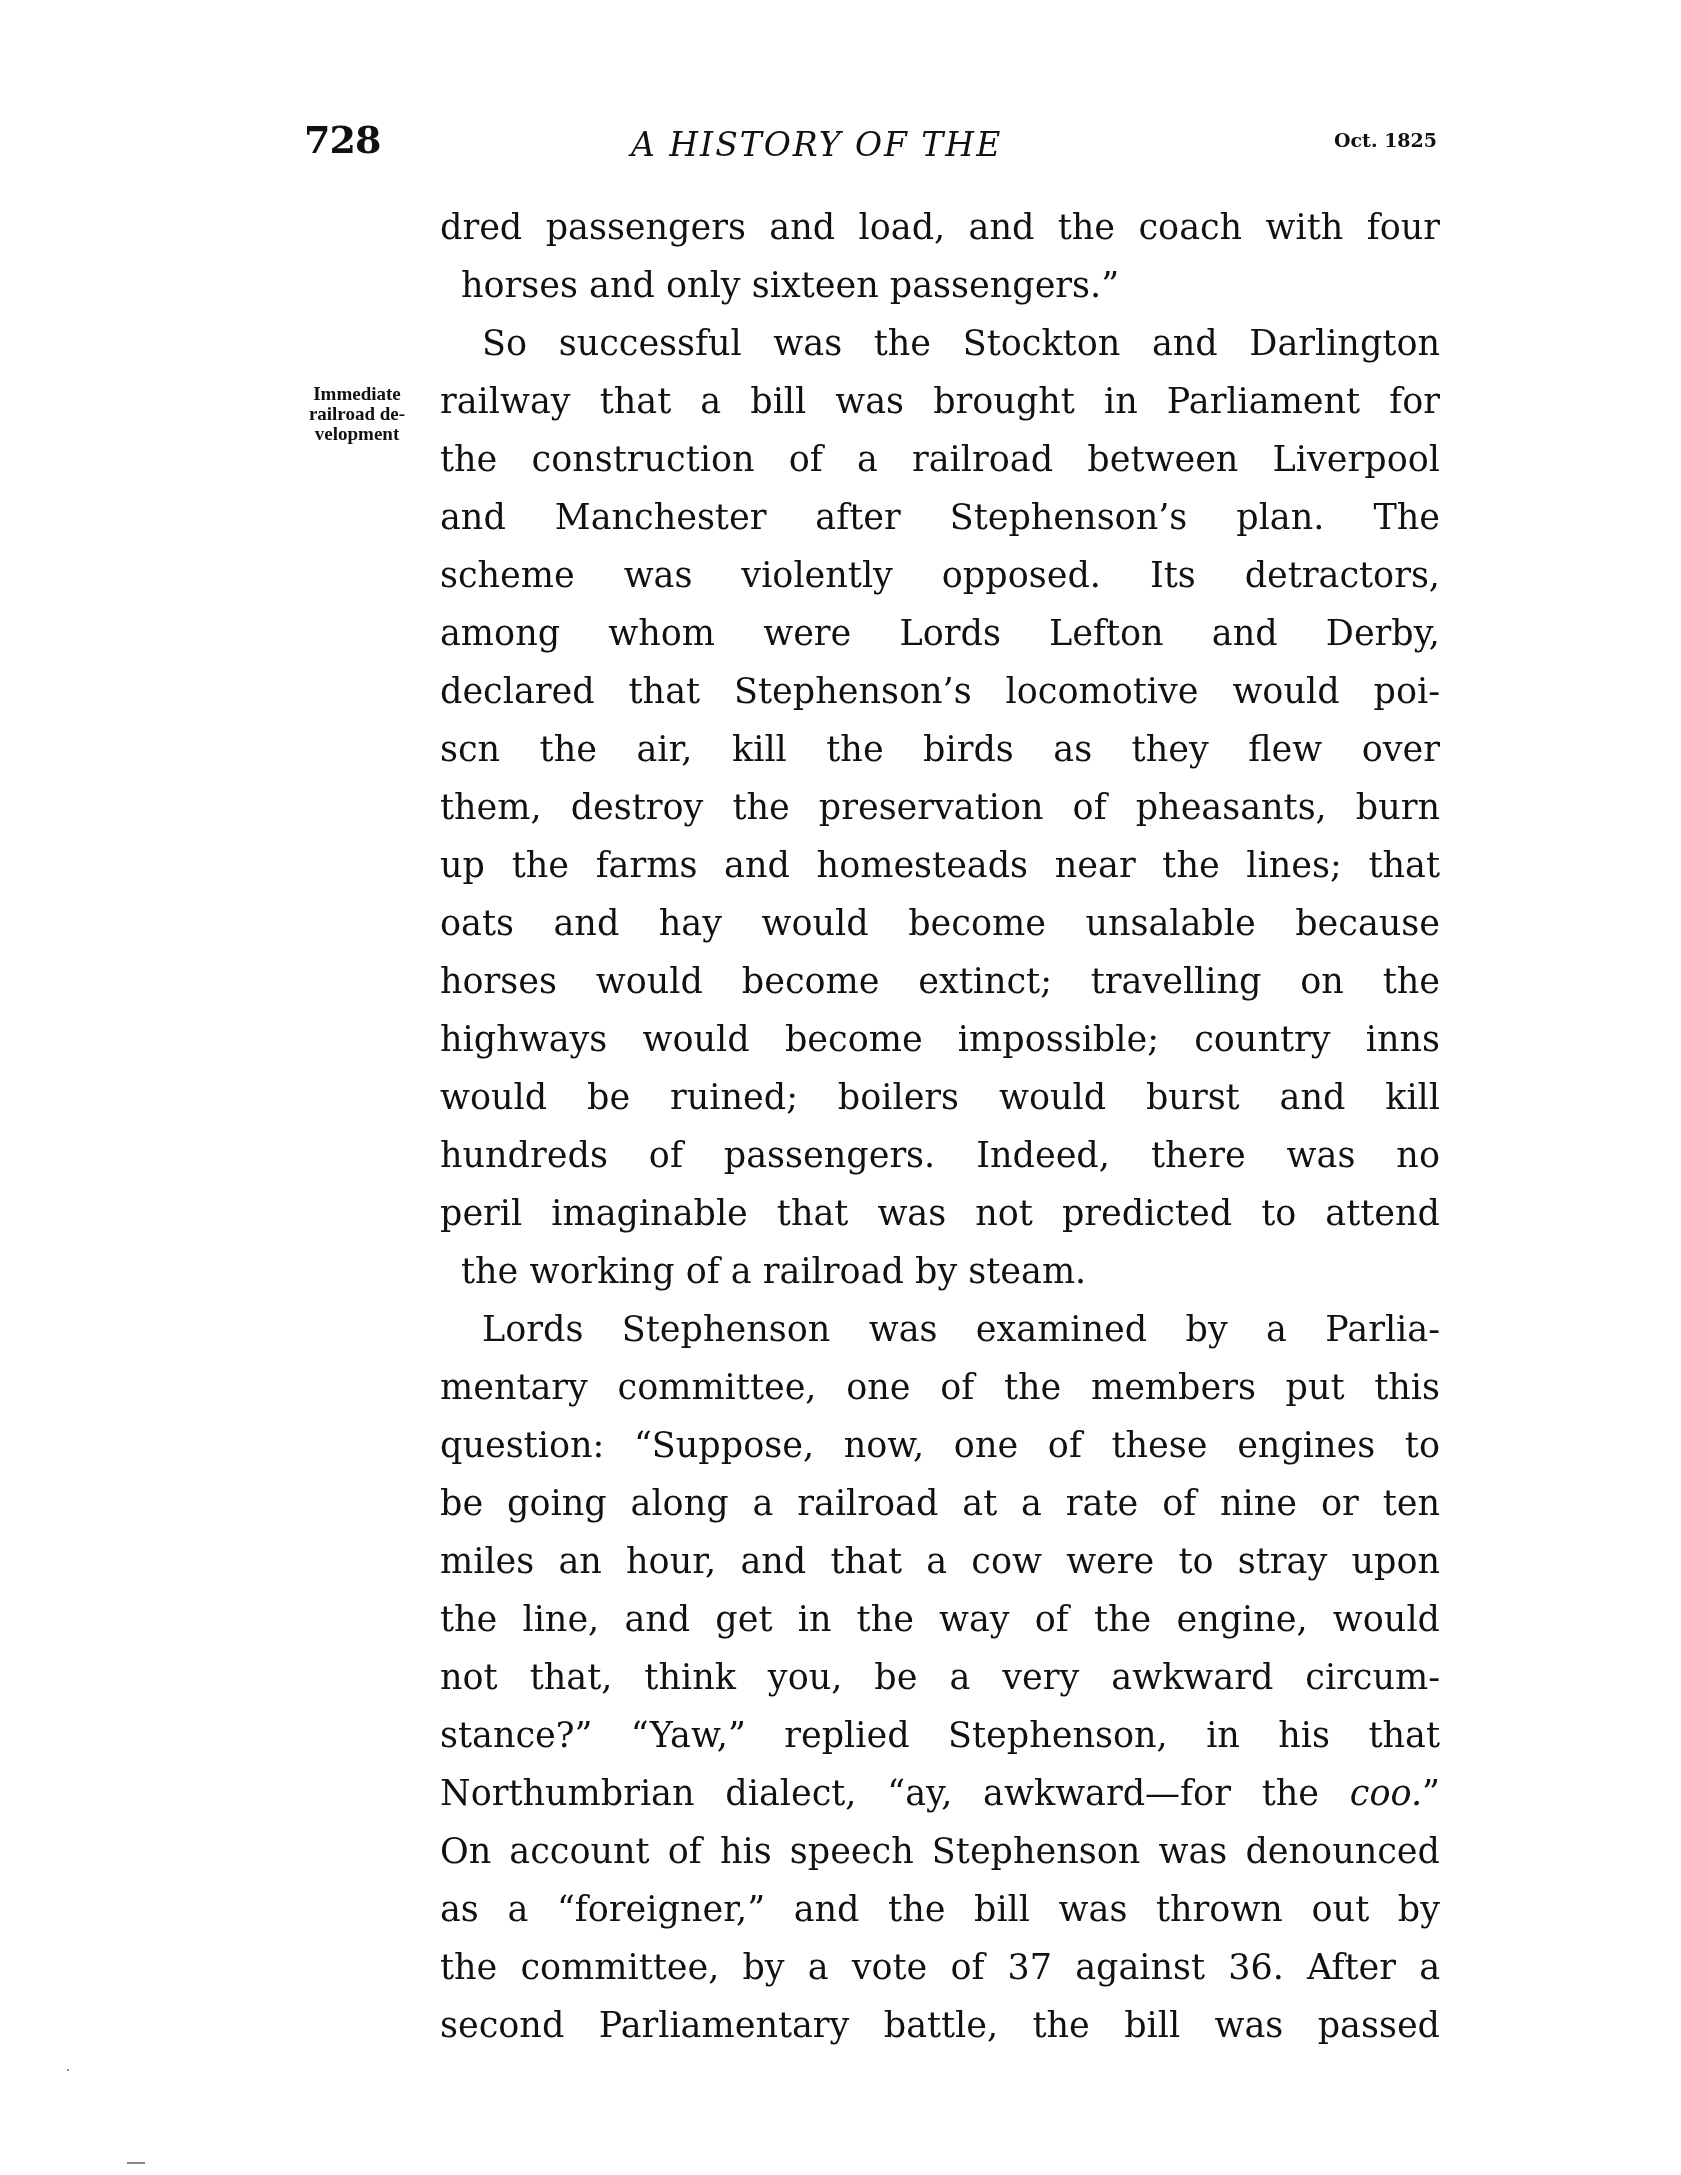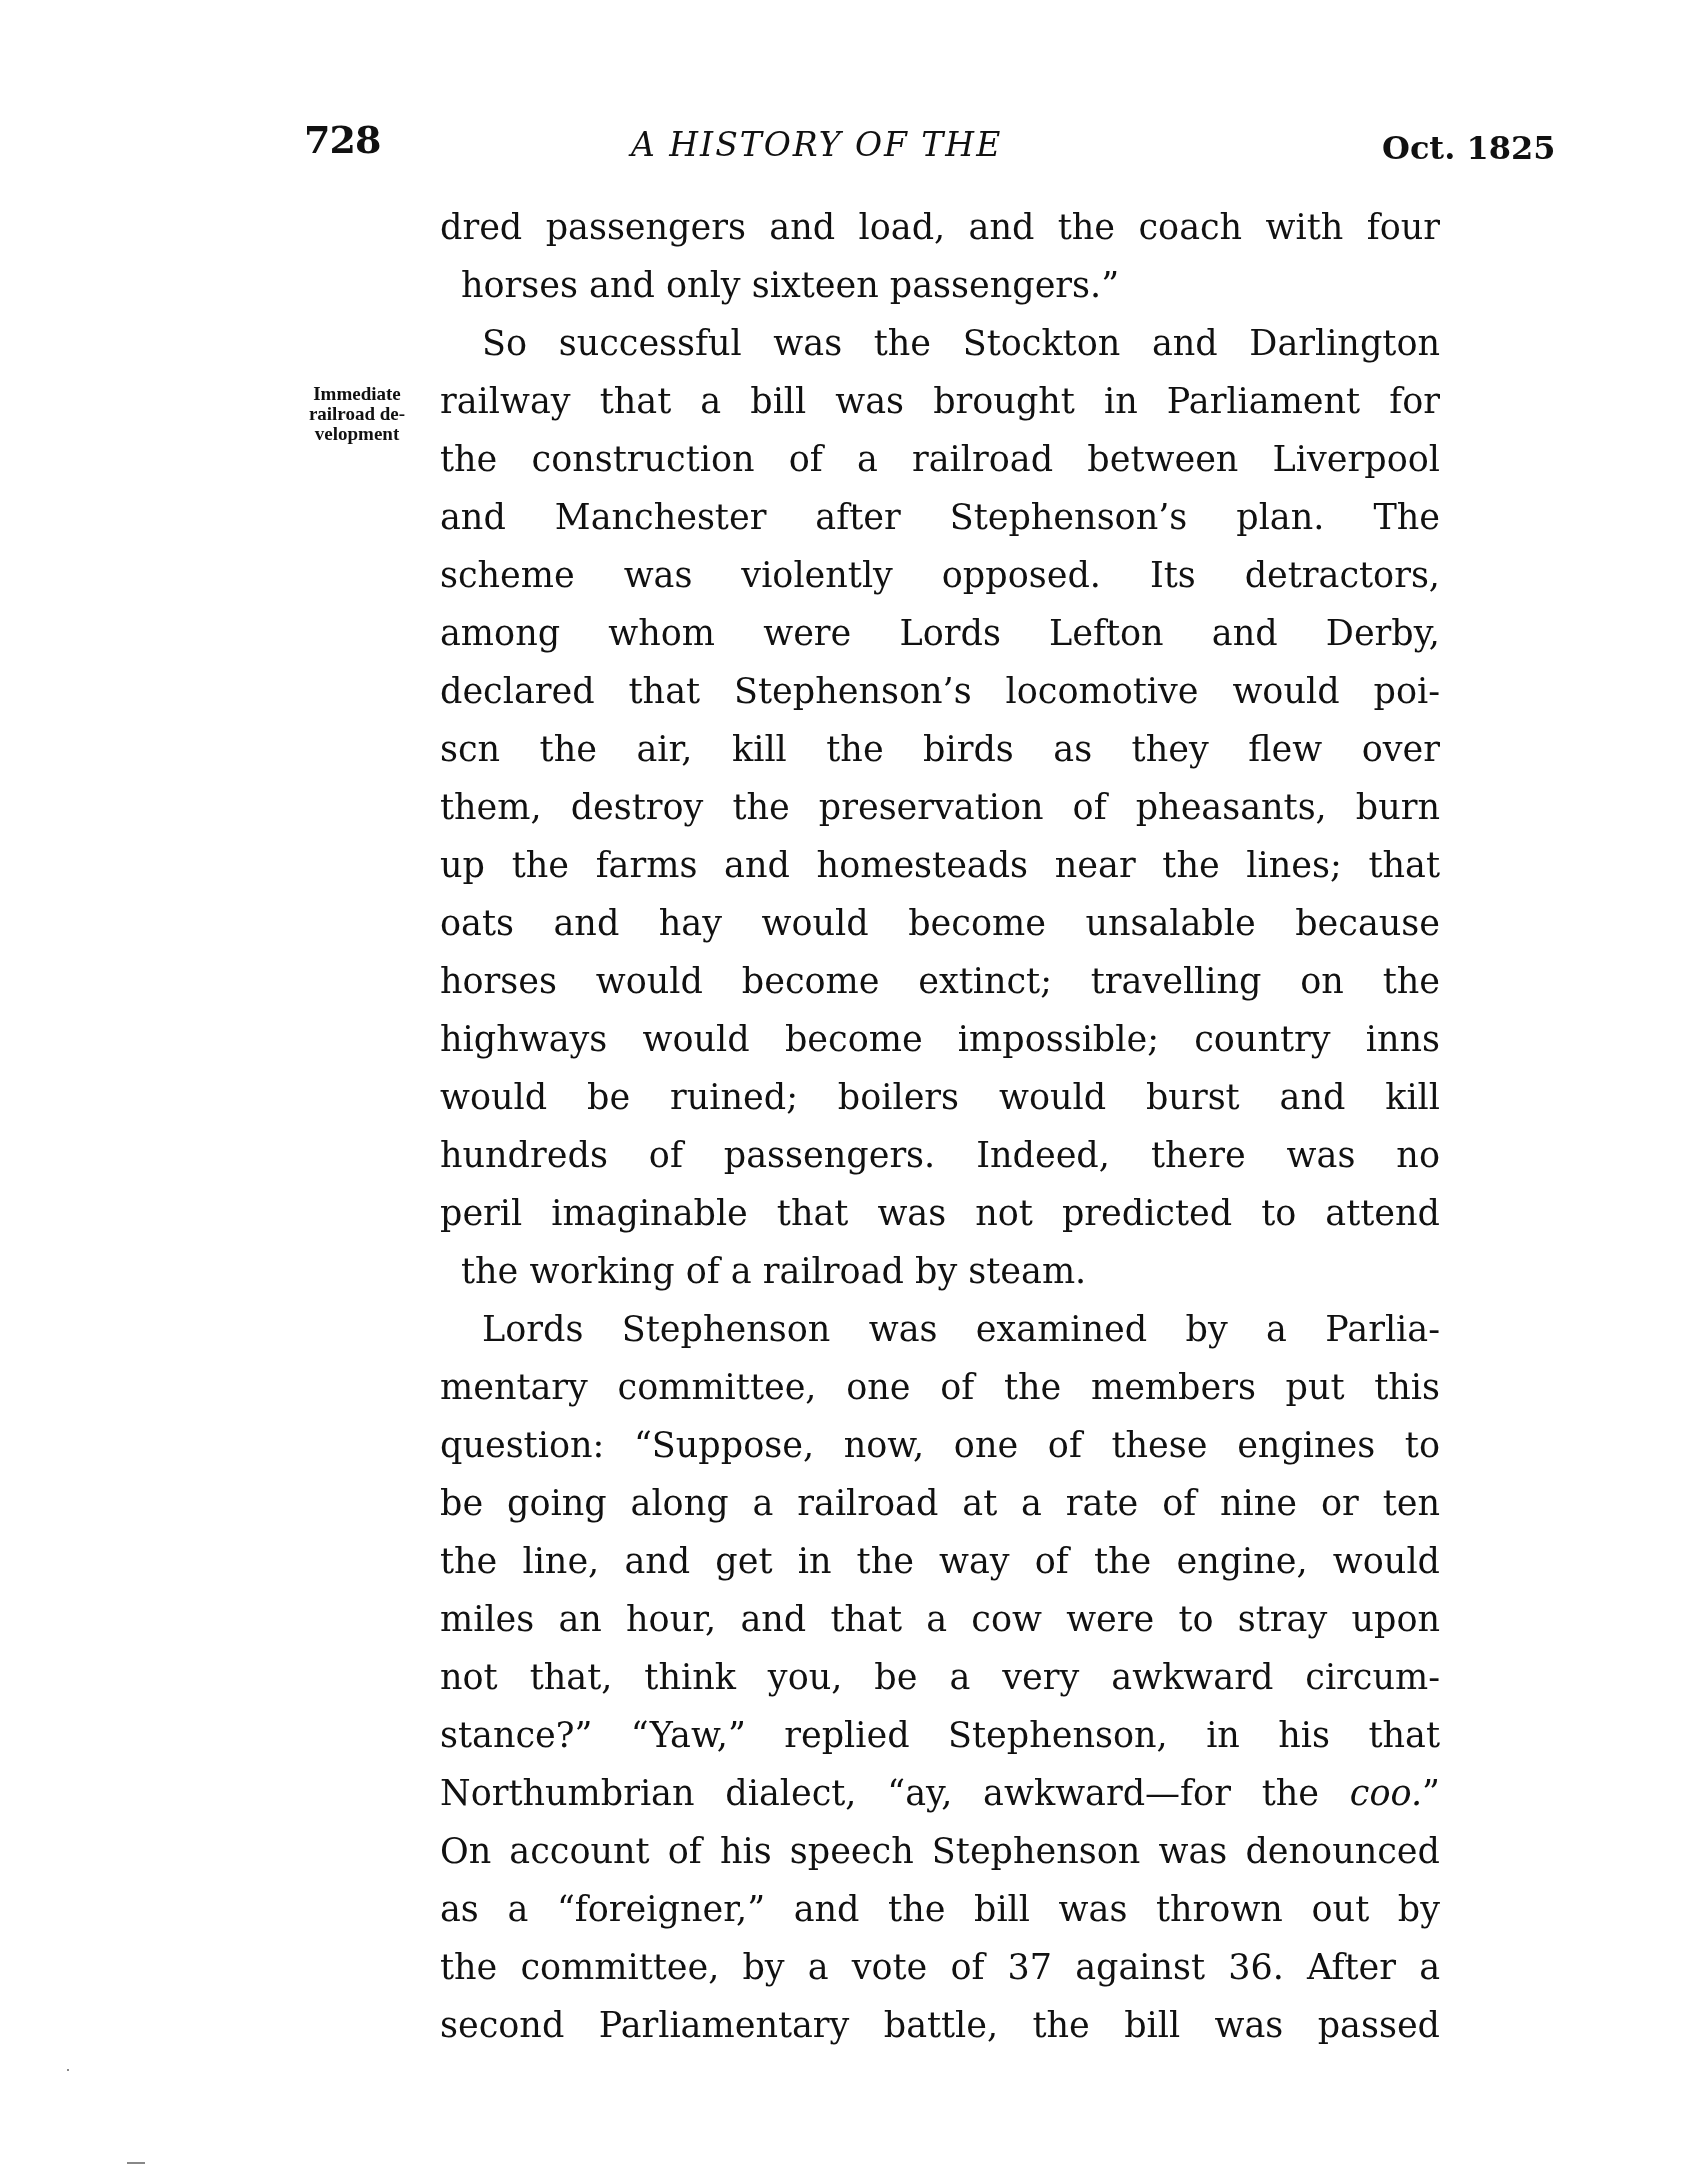--- a/index.html
+++ b/index.html
@@ -4,21 +4,21 @@
   <style>
     html, body { margin: 0; padding: 0; background: #ffffff; }
     body {
       width: 1681px; height: 2175px; position: relative; overflow: hidden;
       font-family: "DejaVu Serif", "Liberation Serif", serif;
       color: #111111;
     }
     .header { position: absolute; top: 111px; left: 17px; width: 1681px; height: 59px; }
     .page-number { position: absolute; left: 287px; top: 6px; font-size: 38px; font-weight: bold; letter-spacing: -1px; }
     .running-title { position: absolute; left: 614px; top: 14px; font-size: 33px; font-style: italic; letter-spacing: 2px; }
-    .date-label { position: absolute; left: 1317px; top: 18px; font-size: 32px; font-weight: bold; margin-left: 48px; }
+    .date-label { position: absolute; left: 1317px; top: 18px; font-size: 19px; font-weight: bold; }
 
     .body-text {
       position: absolute; left: 440px; top: 198px; width: 1000px;
       font-size: 35px; line-height: 58px;
       text-align: justify; text-align-last: justify;
     }
     .line { display: block; white-space: nowrap; text-align: justify; text-align-last: justify; height: 58px; }
     .line.last { text-align-last: left; margin-left: 21px; }
     .line.indent { padding-left: 42px; }
     .it { font-style: italic; }
@@ -64,22 +64,22 @@
   <span class="line">horses would become extinct; travelling on the</span>
   <span class="line">highways would become impossible; country inns</span>
   <span class="line">would be ruined; boilers would burst and kill</span>
   <span class="line">hundreds of passengers. Indeed, there was no</span>
   <span class="line">peril imaginable that was not predicted to attend</span>
   <span class="line last">the working of a railroad by steam.</span>
   <span class="line indent">Lords Stephenson was examined by a Parlia-</span>
   <span class="line">mentary committee, one of the members put this</span>
   <span class="line">question: “Suppose, now, one of these engines to</span>
   <span class="line">be going along a railroad at a rate of nine or ten</span>
+  <span class="line">miles an hour, and that a cow were to stray upon</span>
   <span class="line">the line, and get in the way of the engine, would</span>
-  <span class="line">miles an hour, and that a cow were to stray upon</span>
   <span class="line">not that, think you, be a very awkward circum-</span>
   <span class="line">stance?” “Yaw,” replied Stephenson, in his that</span>
   <span class="line"><span>Northumbrian dialect, “ay, awkward—for the </span><span class="it">coo.</span><span>”</span></span>
   <span class="line">On account of his speech Stephenson was denounced</span>
   <span class="line">as a “foreigner,” and the bill was thrown out by</span>
   <span class="line">the committee, by a vote of 37 against 36. After a</span>
   <span class="line">second Parliamentary battle, the bill was passed</span>
 </div>
 
 <div class="scan-speck" style="left:67px; top:2069px; width:2px; height:2px;"></div>

